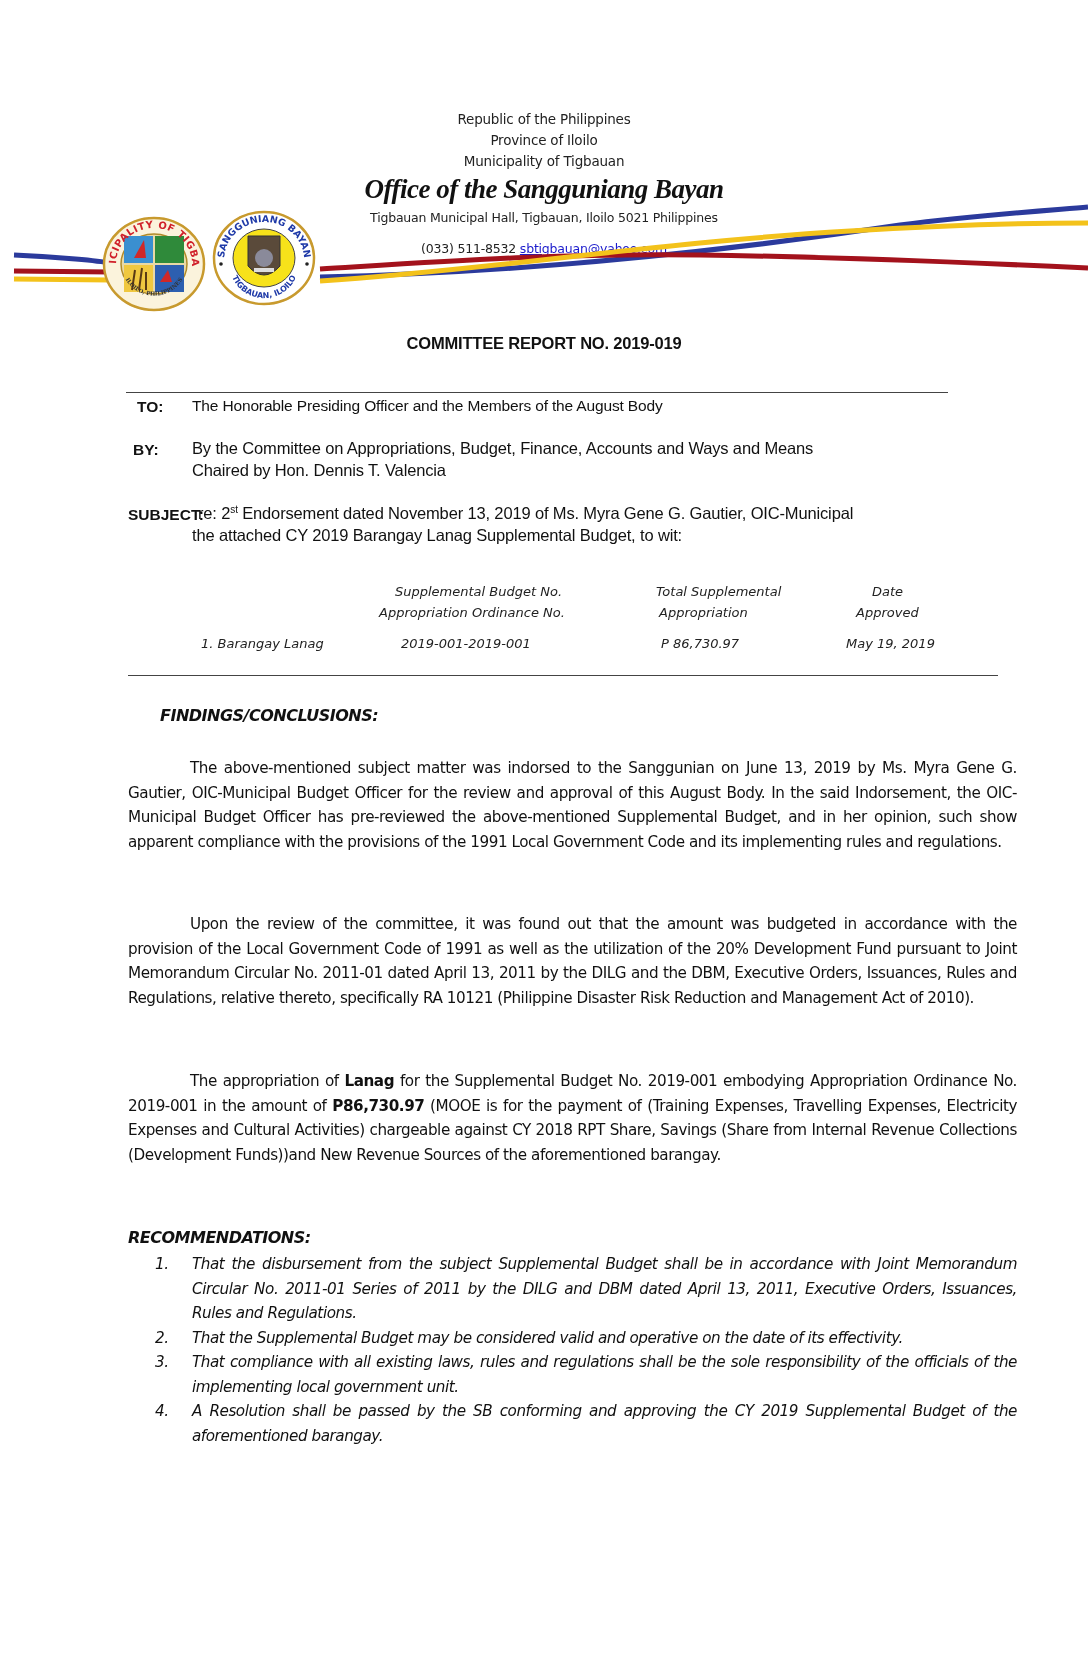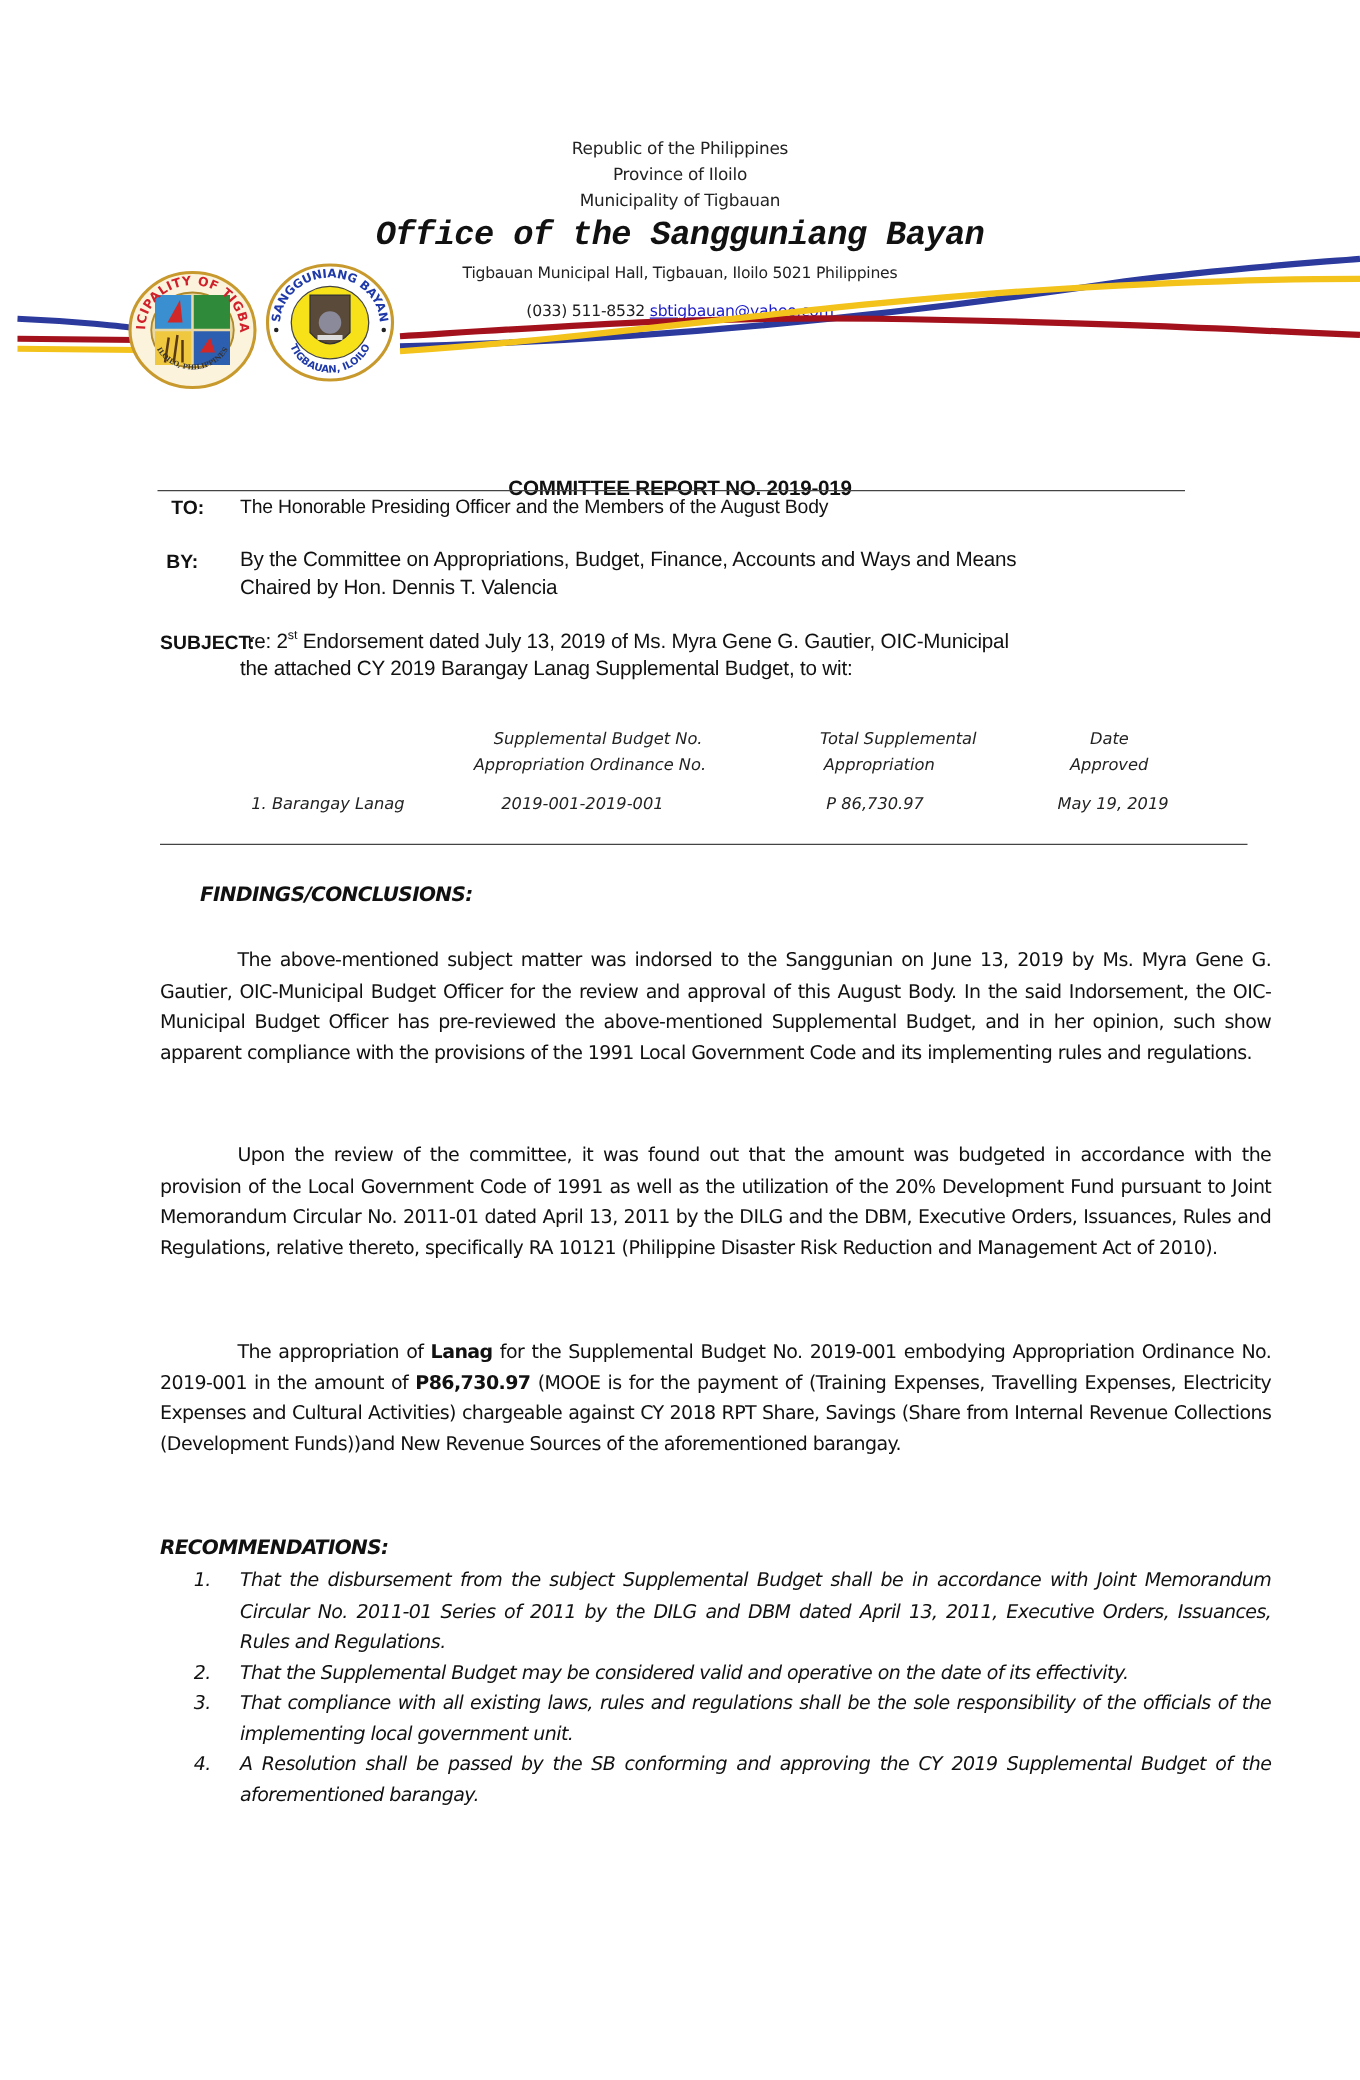--- a/index.html
+++ b/index.html
@@ -2,30 +2,30 @@
 <html><head>
   <meta charset="utf-8">
   <style>
     * { box-sizing: border-box; margin: 0; padding: 0; }
     html, body { width: 1088px; height: 1664px; background: #ffffff; }
     body { position: relative; overflow: hidden; color: #111; font-family: "Liberation Sans", sans-serif; }
 
     
     .lh-line { position: absolute; left: 0; width: 1088px; text-align: center; font-family: "DejaVu Sans", sans-serif; color: #222; }
     .lh-small { font-size: 13.5px; letter-spacing: -0.2px; }
-    .lh-title { font-family: Liberation Mono, monospace; font-style: italic; font-weight: bold; font-size: 27px; letter-spacing: -0.5px; color: #111; }
+    .lh-title { font-family: Liberation Serif, serif; font-style: italic; font-weight: bold; font-size: 27px; letter-spacing: -0.5px; color: #111; }
     .lh-addr { font-size: 12.5px; letter-spacing: -0.2px; }
     .lh-addr a { color: #1a1acc; text-decoration: underline; }
 
     .ribbons { position: absolute; left: 0; top: 195px; width: 1088px; height: 110px; }
 
     .seal { position: absolute; border-radius: 50%; }
 
     
-    .report-title { position: absolute; left: 0; width: 1088px; top: 334px; text-align: center; font-family: "Liberation Sans", sans-serif; font-weight: bold; font-size: 16.5px; letter-spacing: -0.2px; margin-top: 48px; }
+    .report-title { position: absolute; left: 0; width: 1088px; top: 334px; text-align: center; font-family: "Liberation Sans", sans-serif; font-weight: bold; font-size: 16.5px; letter-spacing: -0.2px; }
 
     .rule { position: absolute; height: 1px; background: #444; }
 
     .memo-label { position: absolute; font-family: "Liberation Sans", sans-serif; font-weight: bold; font-size: 15.5px; }
     .memo-text { position: absolute; font-family: "Liberation Sans", sans-serif; font-size: 16.5px; line-height: 22px; letter-spacing: -0.15px; }
     .memo-text sup { font-size: 10px; vertical-align: super; line-height: 0; }
 
     .tbl { position: absolute; font-family: "DejaVu Sans", sans-serif; font-style: italic; color: #222; }
     .tbl-h { font-size: 13px; line-height: 21px; text-align: left; }
     .tbl-c { font-size: 13px; }
@@ -108,21 +108,21 @@
 <div class="memo-text" style="left:192px; top:395px; font-size:15.5px;">The Honorable Presiding Officer and the Members of the August Body</div>
 
 <div class="memo-label" style="left:133px; top:441px;">BY:</div>
 <div class="memo-text" style="left:192px; top:437px;">
   <div>By the Committee on Appropriations, Budget, Finance, Accounts and Ways and Means</div>
   <div>Chaired by Hon. Dennis T. Valencia</div>
 </div>
 
 <div class="memo-label" style="left:128px; top:506px;">SUBJECT:</div>
 <div class="memo-text" style="left:192px; top:502px; width:826px;">
-  <div style="margin-left:54px; margin-left:54px; position:relative; left:-48px;"><span>re: 2</span><sup>st</sup><span> Endorsement dated July 13, 2019 of Ms. Myra Gene G. Gautier, OIC-Municipal</span></div>
+  <div style="margin-left:54px; margin-left:54px; position:relative; left:-48px;"><span>re: 2</span><sup>st</sup><span> Endorsement dated November 13, 2019 of Ms. Myra Gene G. Gautier, OIC-Municipal</span></div>
   <div>the attached CY 2019 Barangay Lanag Supplemental Budget, to wit:</div>
 </div>
 
 <div class="tbl tbl-h" style="left:379px; top:581px;">
   <div style="padding-left:16px;">Supplemental Budget No.</div>
   <div>Appropriation Ordinance No.</div>
 </div>
 <div class="tbl tbl-h" style="left:656px; top:581px;">
   <div>Total Supplemental</div>
   <div style="padding-left:3px;">Appropriation</div>

